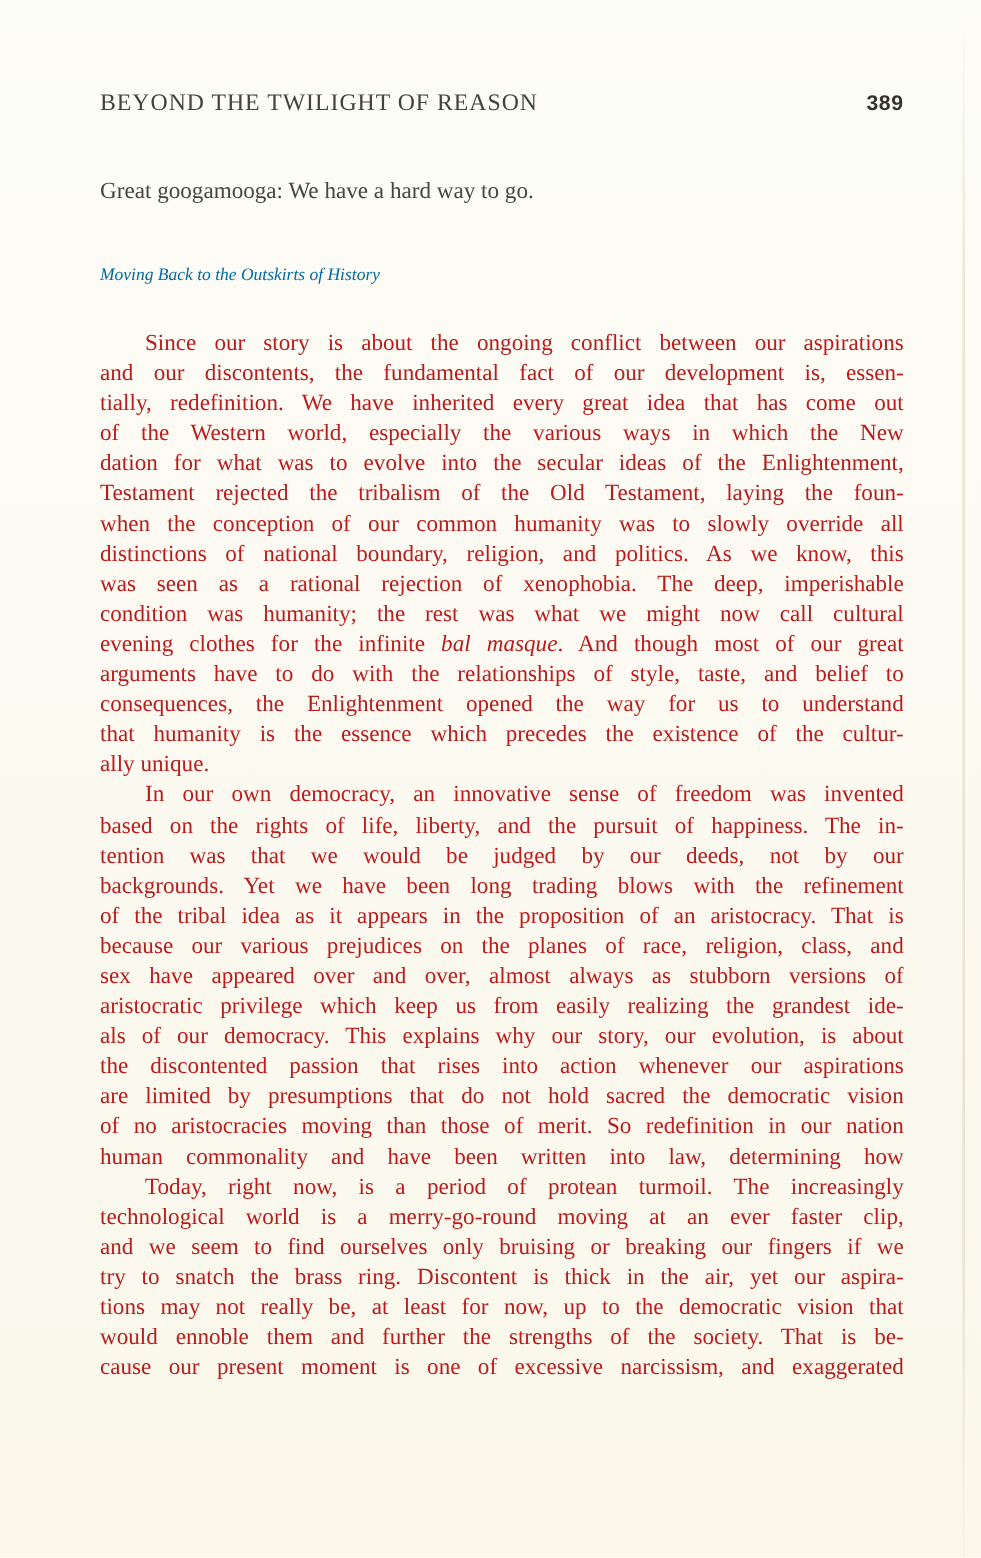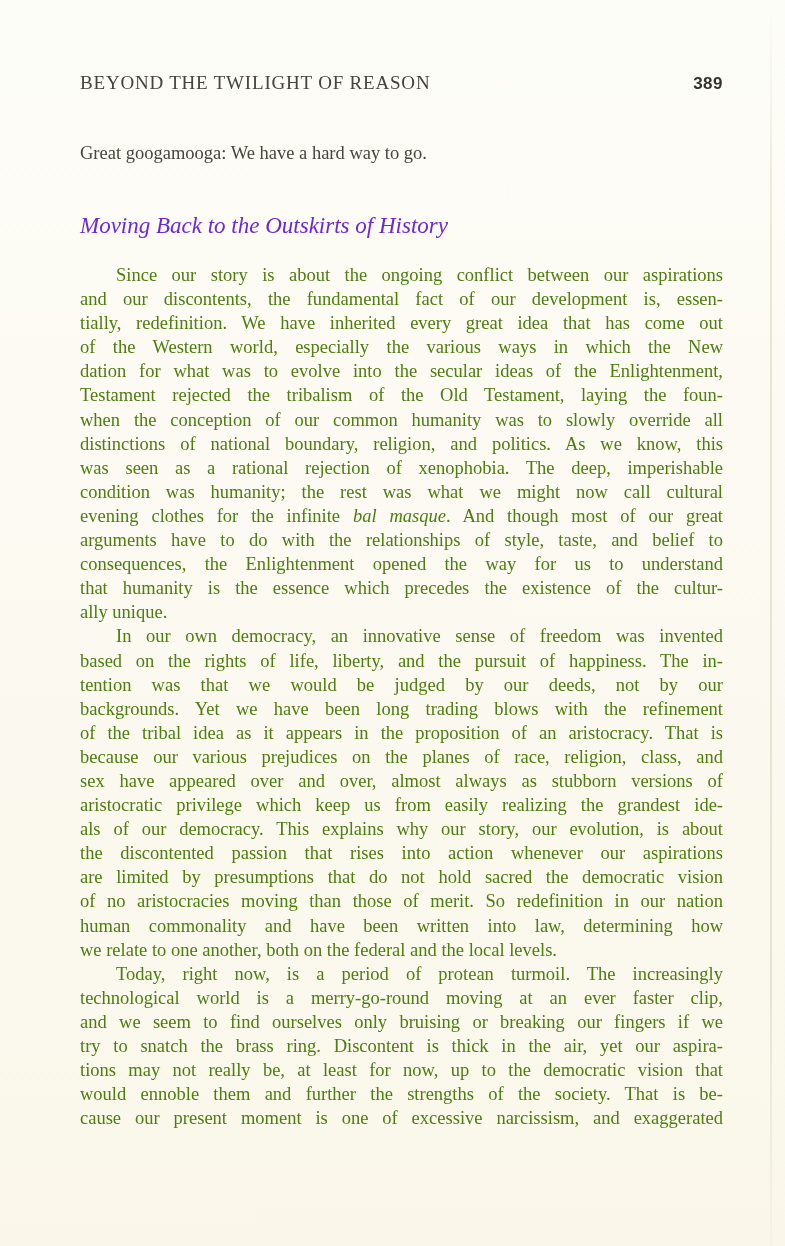--- a/index.html
+++ b/index.html
@@ -66,32 +66,32 @@
     width: 643px;
     font-size: 18.5px;
     color: #47453d;
   }
 
   .section-heading {
     position: absolute;
     top: 213px;
     left: 80px;
     width: 643px;
-    font-size: 23px;
+    font-size: 14px;
     font-style: italic;
     font-weight: 400;
-    color: #6d28d9;
+    color: #0369a1;
   }
 
   .body-text {
     position: absolute;
     top: 263px;
     left: 80px;
     width: 643px;
-    color: #4d7c0f;
+    color: #b91c1c;
   }
 
   .line {
     font-size: 18.5px;
     line-height: 24.1px;
     height: 24.1px;
     white-space: normal;
     text-align: justify;
     text-align-last: justify;
     overflow: hidden;
@@ -148,21 +148,20 @@
         <div class="line">backgrounds. Yet we have been long trading blows with the refinement</div>
         <div class="line">of the tribal idea as it appears in the proposition of an aristocracy. That is</div>
         <div class="line">because our various prejudices on the planes of race, religion, class, and</div>
         <div class="line">sex have appeared over and over, almost always as stubborn versions of</div>
         <div class="line">aristocratic privilege which keep us from easily realizing the grandest ide-</div>
         <div class="line">als of our democracy. This explains why our story, our evolution, is about</div>
         <div class="line">the discontented passion that rises into action whenever our aspirations</div>
         <div class="line">are limited by presumptions that do not hold sacred the democratic vision</div>
         <div class="line">of no aristocracies moving than those of merit. So redefinition in our nation</div>
         <div class="line">human commonality and have been written into law, determining how</div>
-        <div class="line para-end">we relate to one another, both on the federal and the local levels.</div>
       </div>
       <div class="paragraph">
         <div class="line indented">Today, right now, is a period of protean turmoil. The increasingly</div>
         <div class="line">technological world is a merry-go-round moving at an ever faster clip,</div>
         <div class="line">and we seem to find ourselves only bruising or breaking our fingers if we</div>
         <div class="line">try to snatch the brass ring. Discontent is thick in the air, yet our aspira-</div>
         <div class="line">tions may not really be, at least for now, up to the democratic vision that</div>
         <div class="line">would ennoble them and further the strengths of the society. That is be-</div>
         <div class="line">cause our present moment is one of excessive narcissism, and exaggerated</div>
       </div>

